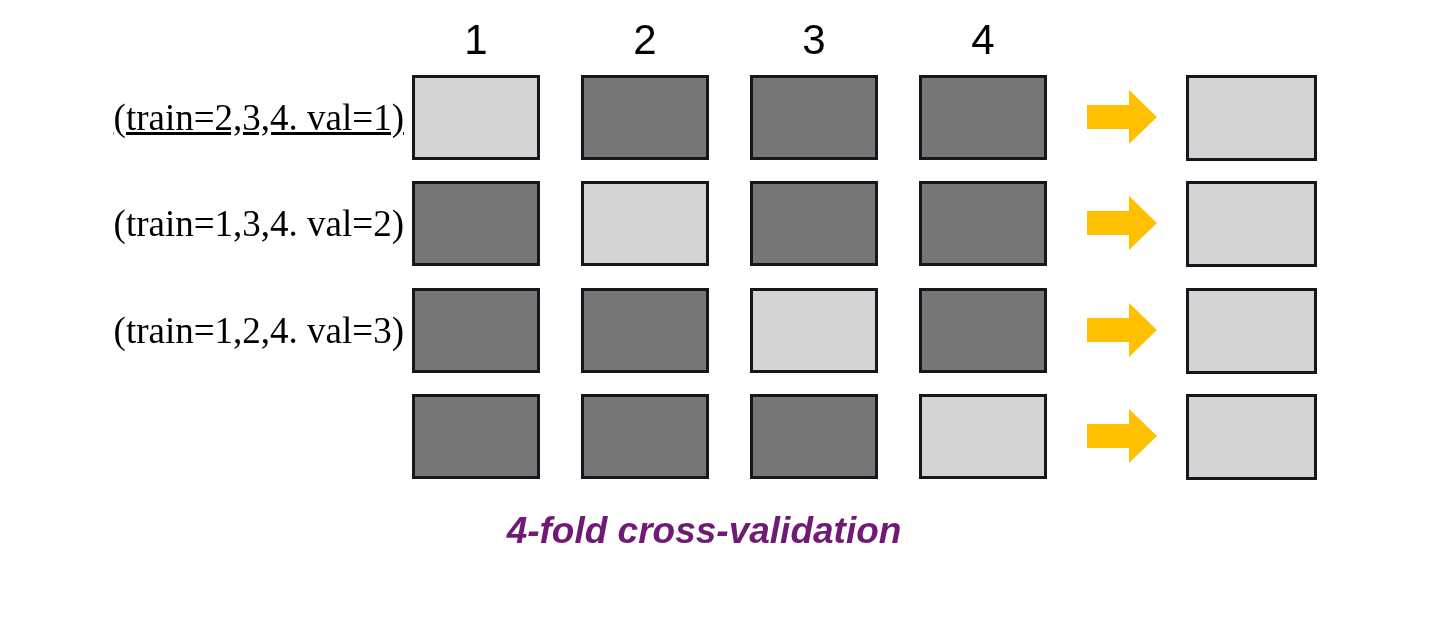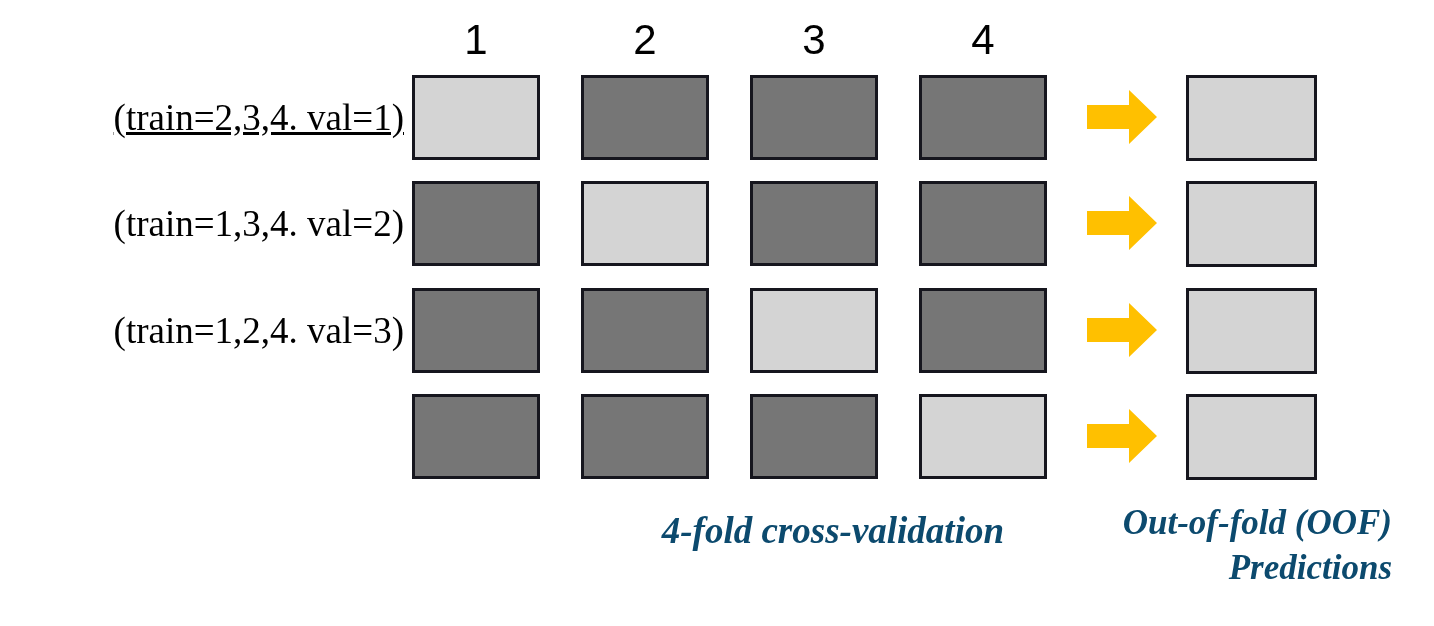--- a/index.html
+++ b/index.html
@@ -70,25 +70,25 @@
   .arrow {
     position: absolute;
     width: 70px;
     height: 56px;
   }
   .arrow svg { display: block; width: 100%; height: 100%; }
 
   
   .caption {
     position: absolute;
-    font-family: Liberation Serif, serif;
+    font-family: Liberation Sans, sans-serif;
     font-style: italic;
     font-weight: bold;
-    color: #0c4a6e;
-    text-align: right;
+    color: #701a75;
+    text-align: center;
   }
   #caption-cv {
     left: 404px;
     width: 600px;
     top: 508px;
     font-size: 37px;
     line-height: 46px;
   }
   #caption-oof {
     left: 1062px;
@@ -151,18 +151,14 @@
   <div class="cell light" style="left:919px; top:394px;"></div>
   <div class="arrow" style="left:1087px; top:408px;">
     <svg viewBox="0 0 70 56" xmlns="http://www.w3.org/2000/svg" aria-hidden="true">
       <path d="M0,16 L42,16 L42,1 L70,28 L42,55 L42,40 L0,40 Z" fill="#ffc000"></path>
     </svg>
   </div>
   <div class="oof-box" style="left:1186px; top:394px;"></div>
 
   <div class="caption" id="caption-cv">4-fold cross-validation</div>
 
-  <div class="caption" id="caption-oof">
-    <span class="caption-line">Out-of-fold (OOF)</span>
-    <span class="caption-line">Predictions</span>
-  </div>
 
 </div>
 
 </body></html>

